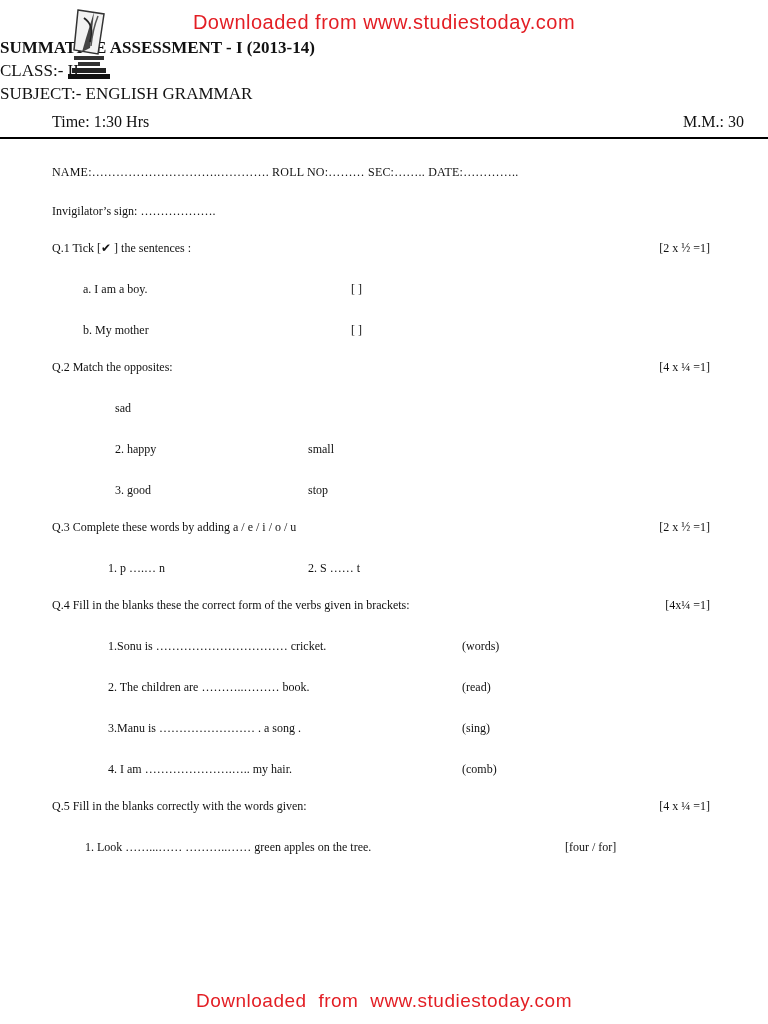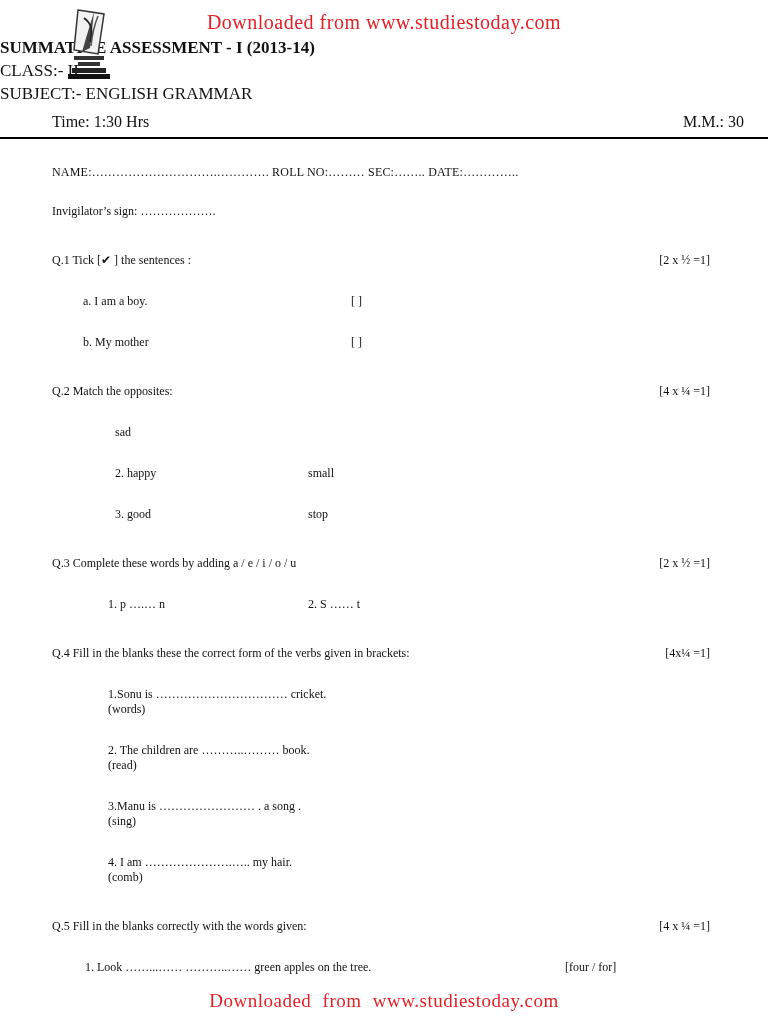--- a/index.html
+++ b/index.html
@@ -9,21 +9,21 @@
     width:768px; height:1024px;
     margin:0 auto;
     background:#ffffff;
     font-family:"Liberation Serif", serif;
     color:#111;
     overflow:hidden;
   }
   .watermark {
     position:absolute; left:0; width:100%;
     text-align:center;
-    font-family:Liberation Serif, serif;
+    font-family:Liberation Sans, sans-serif;
     font-size:20px;
     color:#e31e24;
     letter-spacing:0.5px;
     z-index:5;
   }
   .watermark.top { top:11px; }
   .watermark.bottom { bottom:12px; font-size:19px; word-spacing:6px; }
 
   .logo {
     position:absolute; top:8px; left:64px;
@@ -46,39 +46,39 @@
     margin-top:6px;
   }
 
   .body { padding:0 58px 0 52px; font-size:12px; }
 
   .name-line { margin-top:26px; letter-spacing:0.2px; }
   .invigilator-line { margin-top:24px; }
 
   .q-head {
     display:flex; justify-content:space-between;
-    margin-top:34px;
+    margin-top:22px;
   }
   .q-row { margin-top:26px; }
 
   
   .q1-item { display:flex; padding-left:31px; }
   .q1-text { width:268px; }
   .q1-box { }
 
   
   .q2-pair { display:flex; padding-left:63px; }
   .q2-left { width:193px; }
 
   
   .q3-row { display:flex; padding-left:56px; }
   .q3-item1 { width:200px; }
 
   
-  .q4-item { display:flex; padding-left:56px;flex-direction:column; }
+  .q4-item { display:flex; padding-left:56px; }
   .q4-text { width:354px; }
 
   
   .q5-item { display:flex; padding-left:33px; }
   .q5-text { width:480px; }
 </style>
 </head>
 <body>
 
 <div class="page">

